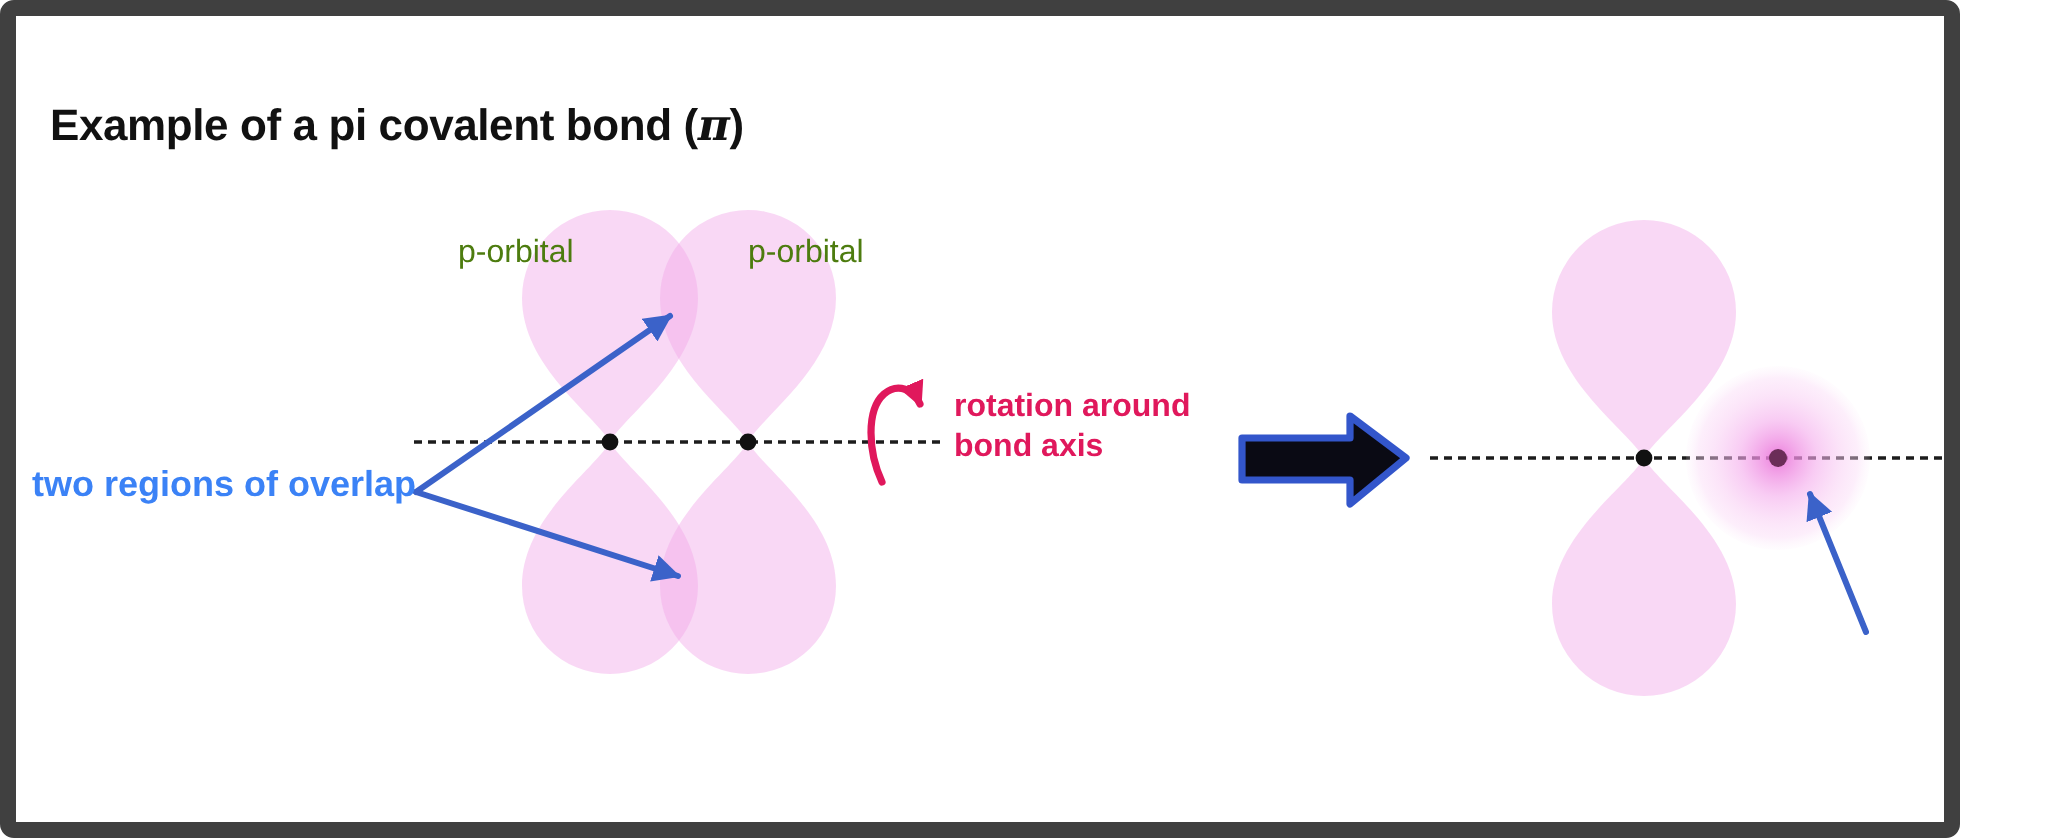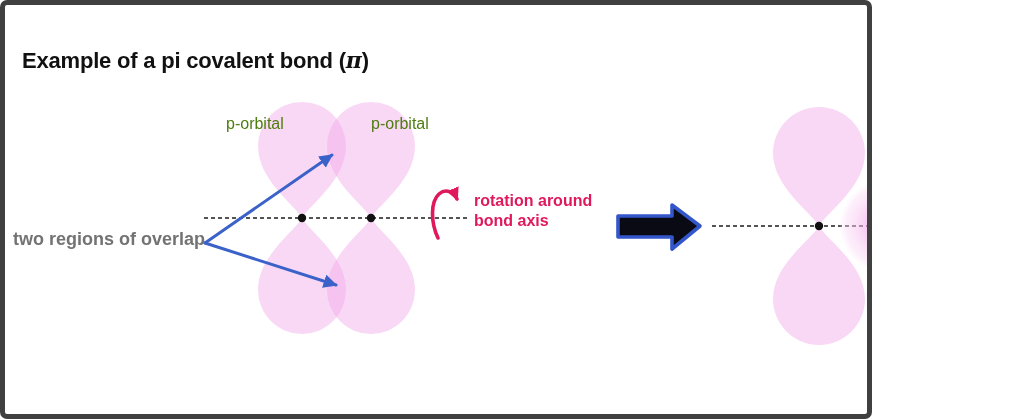--- a/index.html
+++ b/index.html
@@ -3,24 +3,24 @@
 <meta charset="utf-8">
 <style>
   html, body {
     margin: 0;
     padding: 0;
     background: #ffffff;
     font-family: "Liberation Sans", sans-serif;
   }
   .frame {
     position: relative;
-    width: 872px;
+    width: 980px;
     height: 419px;
     box-sizing: border-box;
-    border: 5px solid #404040;
+    border: 8px solid #404040;
     border-radius: 7px;
     background: #ffffff;
     overflow: hidden;
   }
   .layer-svg {
     position: absolute;
     left: 0; top: 0;
     width: 1014px; height: 409px;
   }
   .txt { position: absolute; white-space: pre-line; }
@@ -39,21 +39,21 @@
   .orbital-label {
     font-size: 16px;
     color: #4d7c0f;
   }
   .orbital-label.left  { left: 221px; top: 110px; }
   .orbital-label.right { left: 366px; top: 110px; }
   .overlap-label {
     left: 8px; top: 224px;
     font-size: 18px;
     font-weight: bold;
-    color: #737373;
+    color: #3b82f6;
   }
   .rotation-label {
     left: 469px; top: 186px;
     font-size: 16px;
     font-weight: bold;
     color: #e0185c;
     line-height: 20px;
   }
   .sideon-label {
     left: 868px; top: 306px;

